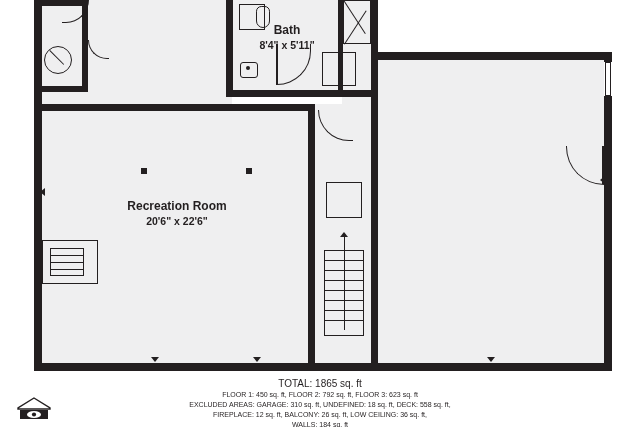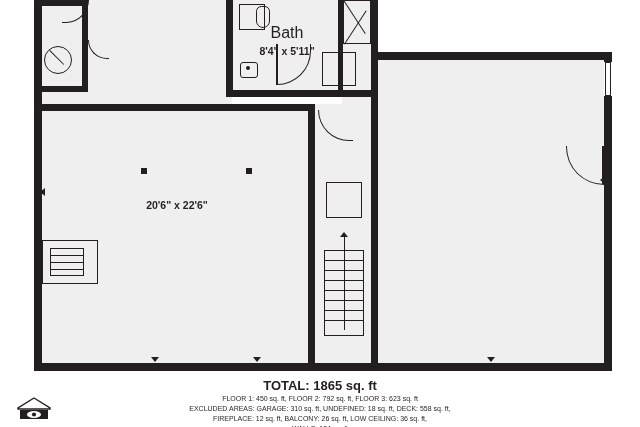--- a/index.html
+++ b/index.html
@@ -30,22 +30,22 @@
   }
   .room-label {
     position: absolute;
     text-align: center;
     color: #231f20;
     line-height: 1.35;
     white-space: nowrap;
   }
   .room-label .name {
     display: block;
-    font-size: 16px;
-    font-weight: normal;
+    font-size: 12px;
+    font-weight: bold;
   }
   .room-label .dims {
     display: block;
     font-size: 10.5px;
     font-weight: bold;
   }
 
   .marker {
     position: absolute;
     width: 6px;
@@ -70,22 +70,22 @@
   
   #footer {
     position: absolute;
     left: 0;
     top: 378px;
     width: 640px;
     text-align: center;
     color: #231f20;
   }
   #footer .total {
-    font-size: 13px;
-    font-weight: bold;
+    font-size: 10px;
+    font-weight: normal;
     margin-bottom: 1px;
   }
   #footer .line {
     font-size: 7px;
     line-height: 1.45;
   }
   #logo {
     position: absolute;
     left: 8px;
     top: 396px;
@@ -202,20 +202,21 @@
   <div class="arrow-down" style="left:253px; top:357px;"></div>
   <div class="arrow-down" style="left:487px; top:357px;"></div>
   <div class="arrow-left" style="left:600px; top:176px;"></div>
 
   <div class="room-label" style="left:232px; top:22px; width:110px;">
     <span class="name">Bath</span>
     <span class="dims">8'4" x 5'11"</span>
   </div>
 
   <div class="room-label" style="left:75px; top:198px; width:204px;">
+    <span class="name">Recreation Room</span>
     <span class="dims">20'6" x 22'6"</span>
   </div>
 
 </div>
 
 <div id="footer">
   <div class="total">TOTAL: 1865 sq. ft</div>
   <div class="line">FLOOR 1: 450 sq. ft, FLOOR 2: 792 sq. ft, FLOOR 3: 623 sq. ft</div>
   <div class="line">EXCLUDED AREAS: GARAGE: 310 sq. ft, UNDEFINED: 18 sq. ft, DECK: 558 sq. ft,</div>
   <div class="line">FIREPLACE: 12 sq. ft, BALCONY: 26 sq. ft, LOW CEILING: 36 sq. ft,</div>

